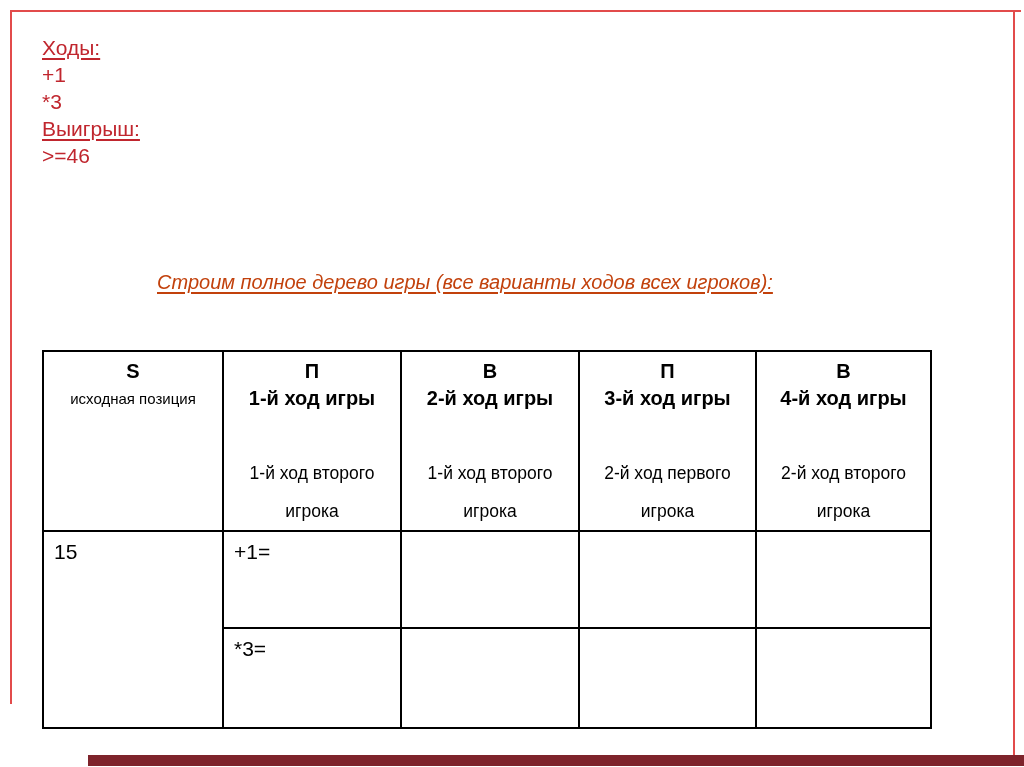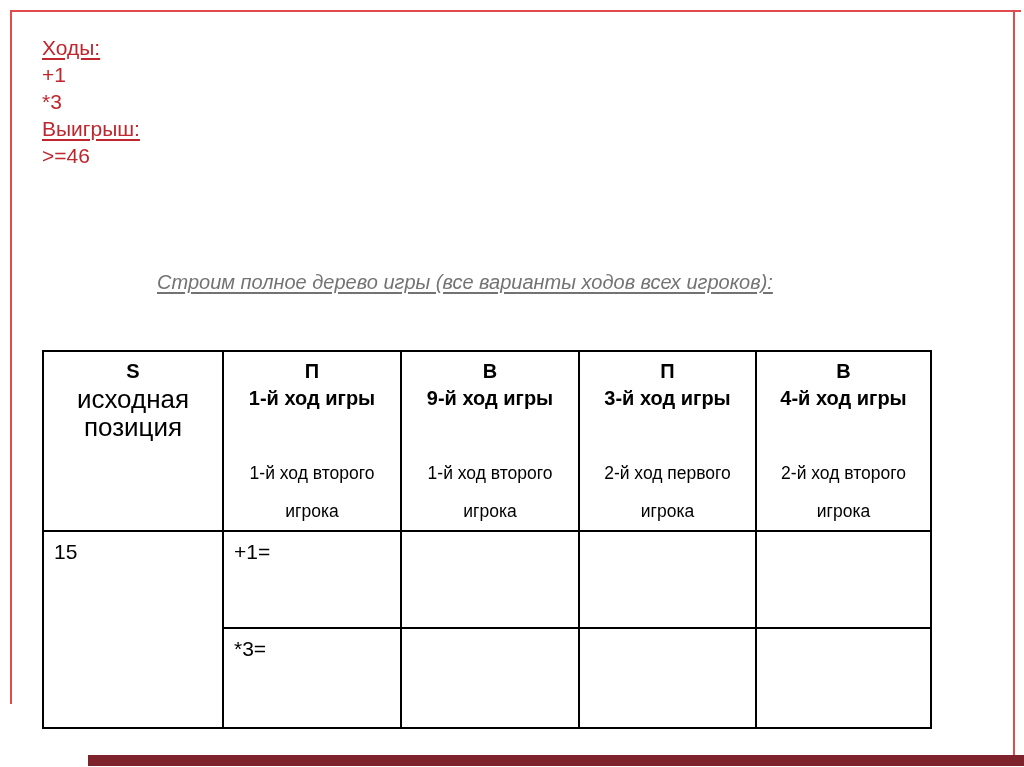--- a/index.html
+++ b/index.html
@@ -33,21 +33,21 @@
     position: absolute; left: 42px; top: 206px;
     color: var(--text_blue, #2d5a96);
     font-size: 22px; font-weight: 700; white-space: nowrap;
   }
   .question-line .q-label { text-decoration: underline; text-underline-offset: 4px; }
   .question-line .q-text { margin-left: 12px; }
 
   
   .subtitle-line {
     position: absolute; left: 157px; top: 271px;
-    color: #737373; font-size: 20px; font-style: italic;
+    color: #c2410c; font-size: 20px; font-style: italic;
     text-decoration: underline; text-underline-offset: 3px;
     white-space: nowrap;
   }
 
   
   table.game-table {
     position: absolute; left: 42px; top: 350px;
     border-collapse: collapse; table-layout: fixed;
     width: 888px;
     background: #ffffff;
@@ -57,21 +57,21 @@
     vertical-align: top;
     font-weight: 400;
     color: #000;
   }
   .game-table th { height: 164px; text-align: center; padding: 6px 6px 0 6px; }
   .game-table tr.row-1 td { height: 97px; }
   .game-table tr.row-2 td { height: 100px; }
 
   .col-letter  { font-size: 20px; font-weight: 700; line-height: 27px; }
   .col-title   { font-size: 20px; font-weight: 700; line-height: 27px; }
-  .col-title-regular { font-size: 26px; font-weight: 400; line-height: 28px; }
+  .col-title-regular { font-size: 15px; font-weight: 400; line-height: 28px; }
   .col-subtitle { font-size: 17.5px; font-weight: 400; line-height: 38px; margin-top: 42px; }
 
   .cell-pos, .cell-move { padding: 8px 0 8px 10px; font-size: 21px; text-align: left; }
   .cell-empty { padding: 0; }
 </style>
 </head>
 <body>
 
 <div class="slide">
 
@@ -105,21 +105,21 @@
           <div class="col-letter">S</div>
           <div class="col-title-regular">исходная позиция</div>
         </th>
         <th>
           <div class="col-letter">П</div>
           <div class="col-title">1-й ход игры</div>
           <div class="col-subtitle">1-й ход второго игрока</div>
         </th>
         <th>
           <div class="col-letter">В</div>
-          <div class="col-title">9-й ход игры</div>
+          <div class="col-title">2-й ход игры</div>
           <div class="col-subtitle">1-й ход второго игрока</div>
         </th>
         <th>
           <div class="col-letter">П</div>
           <div class="col-title">3-й ход игры</div>
           <div class="col-subtitle">2-й ход первого игрока</div>
         </th>
         <th>
           <div class="col-letter">В</div>
           <div class="col-title">4-й ход игры</div>

